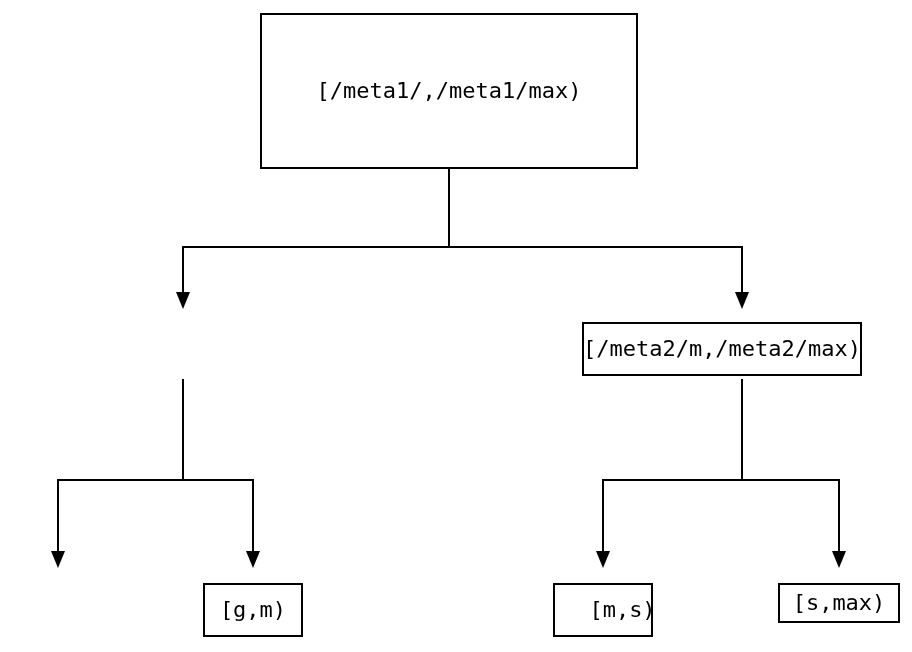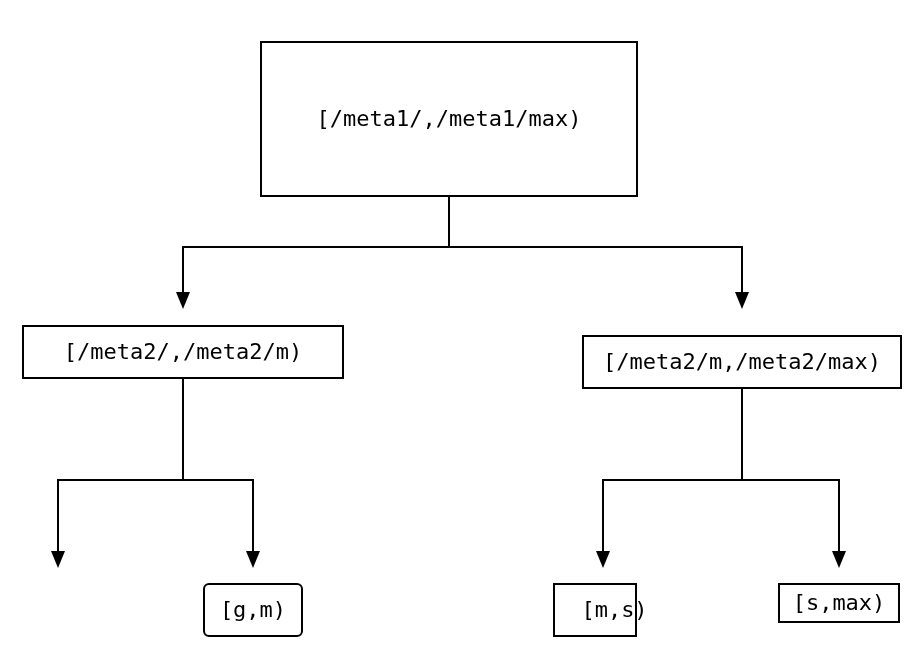--- a/index.html
+++ b/index.html
@@ -29,28 +29,28 @@
     border: 2px solid #000000;
     background: #ffffff;
     display: flex;
     align-items: center;
     justify-content: center;
     font-size: 22px;
     line-height: 1;
     white-space: nowrap;
   }
   
-  .node-root   { left: 260px; top: 13px;  width: 378px; height: 156px; margin-top: 28px; }
+  .node-root   { left: 260px; top: 13px;  width: 378px; height: 156px; }
   
   .node-mid-l  { left: 22px;  top: 325px; width: 322px; height: 54px; }
-  .node-mid-r  { left: 582px; top: 335px; width: 320px; height: 54px; }
+  .node-mid-r  { left: 582px; top: 322px; width: 280px; height: 54px; }
   
   .node-leaf-1 { left: 8px;   top: 583px; width: 100px; height: 54px; }
-  .node-leaf-2 { left: 203px; top: 583px; width: 100px; height: 54px; border-radius: 6px; }
-  .node-leaf-3 { left: 553px; top: 583px; width: 84px; height: 54px; padding-left: 39px; }
+  .node-leaf-2 { left: 203px; top: 583px; width: 100px; height: 54px; }
+  .node-leaf-3 { left: 553px; top: 583px; width: 100px; height: 54px; padding-left: 39px; }
   .node-leaf-4 { left: 778px; top: 583px; width: 122px; height: 40px; }
 </style>
 </head>
 <body>
 
 <div class="canvas">
 
   <svg class="edges" width="912" height="652" viewBox="0 0 912 652" xmlns="http://www.w3.org/2000/svg">
 
     <path d="M449 169 L449 247" stroke="#000000" stroke-width="2" fill="none"></path>
@@ -72,23 +72,20 @@
     <path d="M603 479 L603 551" stroke="#000000" stroke-width="2" fill="none"></path>
     <path d="M839 479 L839 551" stroke="#000000" stroke-width="2" fill="none"></path>
     <polygon points="596,551 610,551 603,568" fill="#000000"></polygon>
     <polygon points="832,551 846,551 839,568" fill="#000000"></polygon>
   </svg>
 
   <div class="node node-root">
     <span>[/meta1/,/meta1/max)</span>
   </div>
 
-  <div class="node node-mid-l">
-    <span>[/meta2/,/meta2/m)</span>
-  </div>
 
   <div class="node node-mid-r">
     <span>[/meta2/m,/meta2/max)</span>
   </div>
 
 
   <div class="node node-leaf-2">
     <span>[g,m)</span>
   </div>
 

